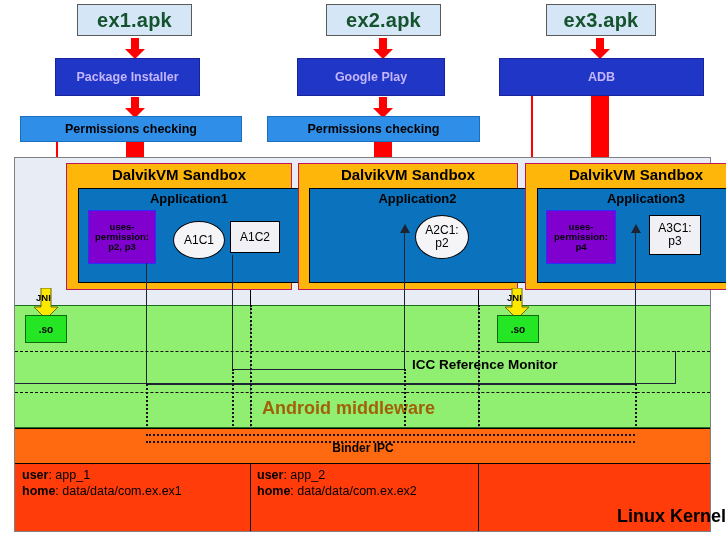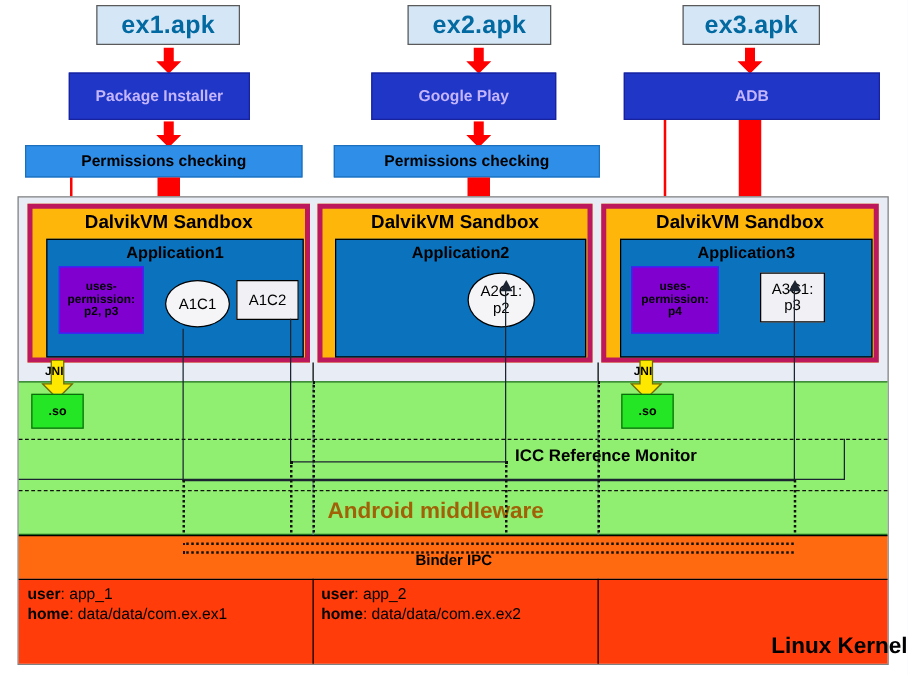--- a/index.html
+++ b/index.html
@@ -5,21 +5,21 @@
   html,body{margin:0;padding:0;background:#ffffff;}
   body{font-family:"Liberation Sans",sans-serif;}
   #stage{position:relative;width:726px;height:540px;background:#ffffff;overflow:hidden;}
 
   .abs{position:absolute;box-sizing:border-box;}
 
   
   .apk{
     background:#d5e7f7;border:1px solid #5a5a5a;
     display:flex;align-items:center;justify-content:center;
-    font-weight:bold;font-size:20px;color:#0369a1;letter-spacing:.2px;
+    font-weight:bold;font-size:20px;color:#14532d;letter-spacing:.2px;
   }
   .installer{
     background:#1f36c7;border:1px solid #17229c;
     display:flex;align-items:center;justify-content:center;
     font-weight:bold;font-size:12.5px;color:#c4b5fd;
   }
   .permcheck{
     background:#2f8fe8;border:1px solid #1b6fbd;
     display:flex;align-items:center;justify-content:center;
     font-weight:bold;font-size:12.5px;color:#000;
@@ -32,27 +32,27 @@
 
   
   #frame{border:1px solid #808080;background:#e7ecf5;}
   .green{background:#90ee70;border-top:1px solid #1f6d1f;border-bottom:1px solid #1f6d1f;}
   .binder{background:#ff6a10;border-top:1px solid #000;}
   .kernel{background:#ff3c0a;border-top:1px solid #000;}
 
   .vdiv{background:#000;width:1px;}
 
   
-  .sandbox{background:#ffb60a;border:4px solid #be185d;}
+  .sandbox{background:#ffb60a;border:1px solid #be185d;margin-left:44px;}
   .sandbox-title{
     position:absolute;left:0;right:0;top:2px;text-align:center;
     font-weight:bold;font-size:15px;color:#000;
   }
   .appbox{
-    position:absolute;background:#0b73bd;border:1px solid #000;
+    position:absolute;background:#0b73bd;border:1px solid #000;padding-left:16px;
   }
   .app-title{
     position:absolute;left:0;right:0;top:2px;text-align:center;
     font-weight:bold;font-size:13px;color:#000;
   }
   .usesperm{
     position:absolute;background:#8000d0;border:1px solid #2c2cff;
     display:flex;flex-direction:column;align-items:center;justify-content:center;
     font-weight:bold;font-size:9.5px;color:#000;line-height:1.08;text-align:center;
   }

